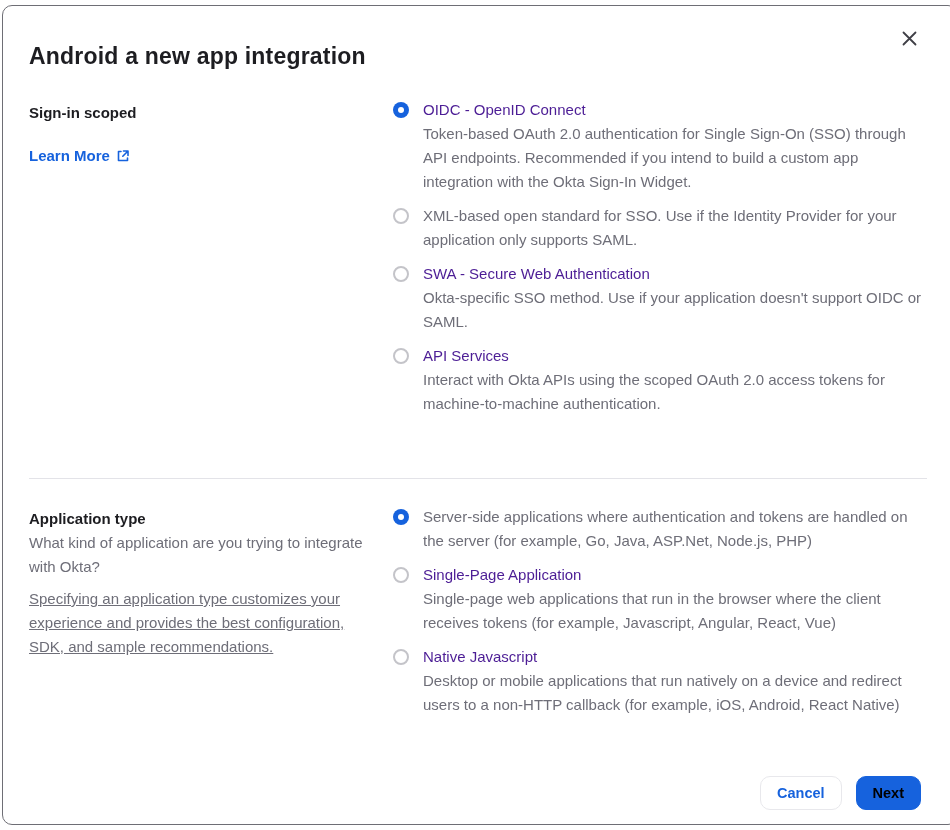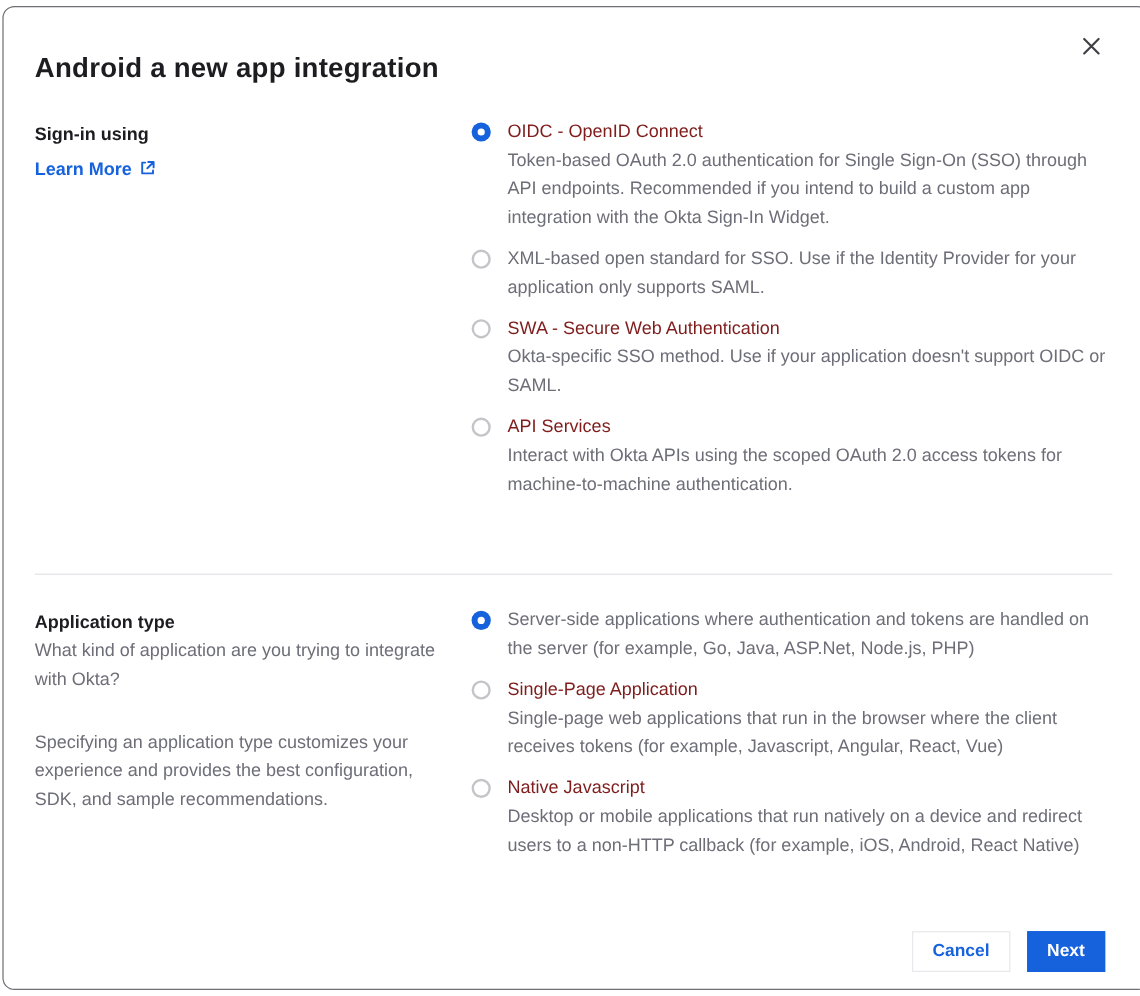--- a/index.html
+++ b/index.html
@@ -52,38 +52,39 @@
   .s2-left { top: 501px; }
   .s2-right { top: 499px; }
 
   .section-label {
     font-size: 15px;
     font-weight: 700;
     color: #1d1d21;
     line-height: 24px;
   }
   .learn-more {
-    margin-top: 8px;
+    margin-top: 22px;
     display: inline-flex;
+    align-items: center;
     gap: 6px;
     font-size: 15px;
     font-weight: 700;
     color: #1662dd;
     text-decoration: none;
     cursor: pointer;
   }
   .learn-more svg { display: block; }
 
   .left-para {
     margin-top: 0;
     font-size: 15px;
     color: #6e6e78;
     line-height: 24px;
   }
-  .left-para + .left-para { margin-top: 28px; }
+  .left-para + .left-para { margin-top: 8px; text-decoration: underline; }
 
   .option {
     position: relative;
     padding-left: 30px;
     margin-bottom: 10px;
     cursor: pointer;
   }
   .radio {
     position: absolute;
     left: 0; top: 4px;
@@ -100,21 +101,21 @@
     content: "";
     position: absolute;
     left: 5px; top: 5px;
     width: 6px; height: 6px;
     border-radius: 50%;
     background: #ffffff;
   }
   .option-label {
     font-size: 15px;
     font-weight: 500;
-    color: #7f1d1d;
+    color: #4c1d95;
     line-height: 24px;
   }
   .option-desc {
     font-size: 15px;
     color: #6e6e78;
     line-height: 24px;
     max-width: 502px;
   }
 
   .divider {
@@ -126,55 +127,55 @@
 
   .footer {
     position: absolute;
     right: 36px; top: 770px;
     display: flex;
     gap: 14px;
   }
   .btn {
     height: 34px;
     padding: 0 16px;
-    border-radius: 0;
+    border-radius: 10px;
     font-family: "Liberation Sans", sans-serif;
     font-size: 14.5px;
     font-weight: 700;
     cursor: pointer;
     display: flex; align-items: center; justify-content: center;
   }
   .btn-secondary {
     background: #ffffff;
     border: 1px solid #e8e8ec;
     color: #1662dd;
   }
   .btn-primary {
     background: #1662dd;
     border: 1px solid #1662dd;
-    color: #ffffff;
+    color: #000000;
   }
 </style>
 </head>
 <body>
 
 <div class="modal">
 
   <h1 class="modal-title">Android a new app integration</h1>
 
   <div class="close-btn">
     <span>
       <svg width="15" height="15" viewBox="0 0 15 15">
         <path d="M1.5 1.5 L13.5 13.5 M13.5 1.5 L1.5 13.5" stroke="#3f3f46" stroke-width="1.8" stroke-linecap="round"></path>
       </svg>
     </span>
   </div>
 
   <div class="section-left s1-left">
-    <div class="section-label">Sign-in using</div>
+    <div class="section-label">Sign-in scoped</div>
     <a class="learn-more">
       <span>Learn More</span>
       <span>
         <svg width="14" height="14" viewBox="0 0 14 14">
           <path d="M5 2.5 H2.5 V11.5 H11.5 V9" fill="none" stroke="#1662dd" stroke-width="1.6" stroke-linecap="round" stroke-linejoin="round"></path>
           <path d="M7.5 2 H12 V6.5 M12 2 L6.8 7.2" fill="none" stroke="#1662dd" stroke-width="1.6" stroke-linecap="round" stroke-linejoin="round"></path>
         </svg>
       </span>
     </a>
   </div>

